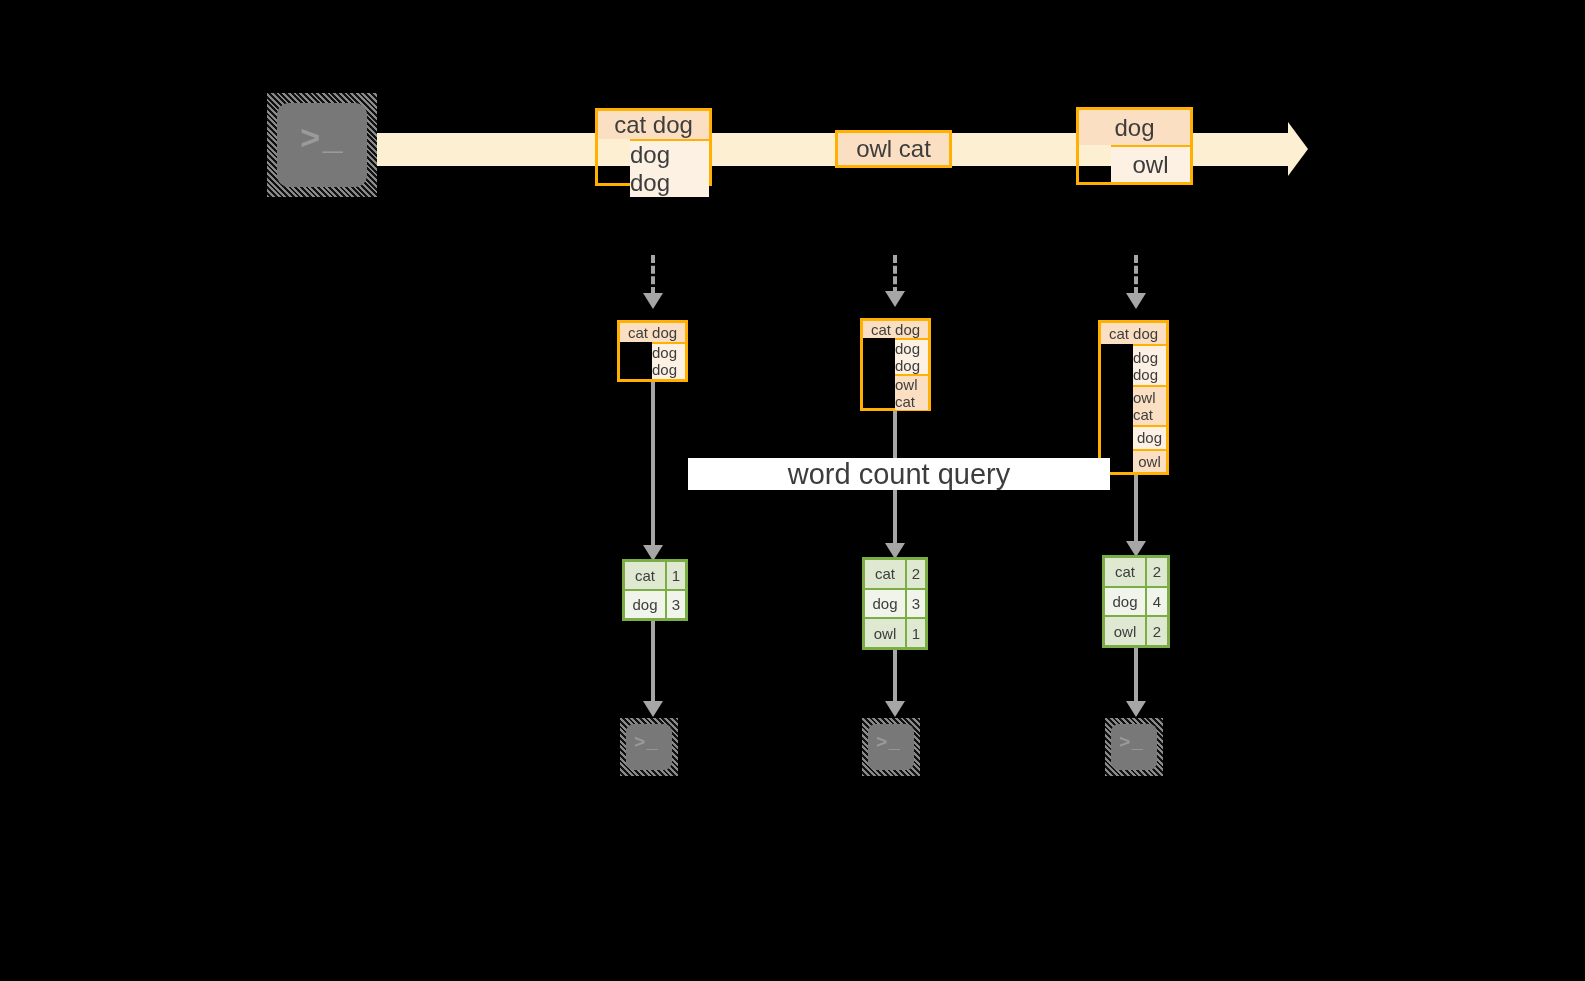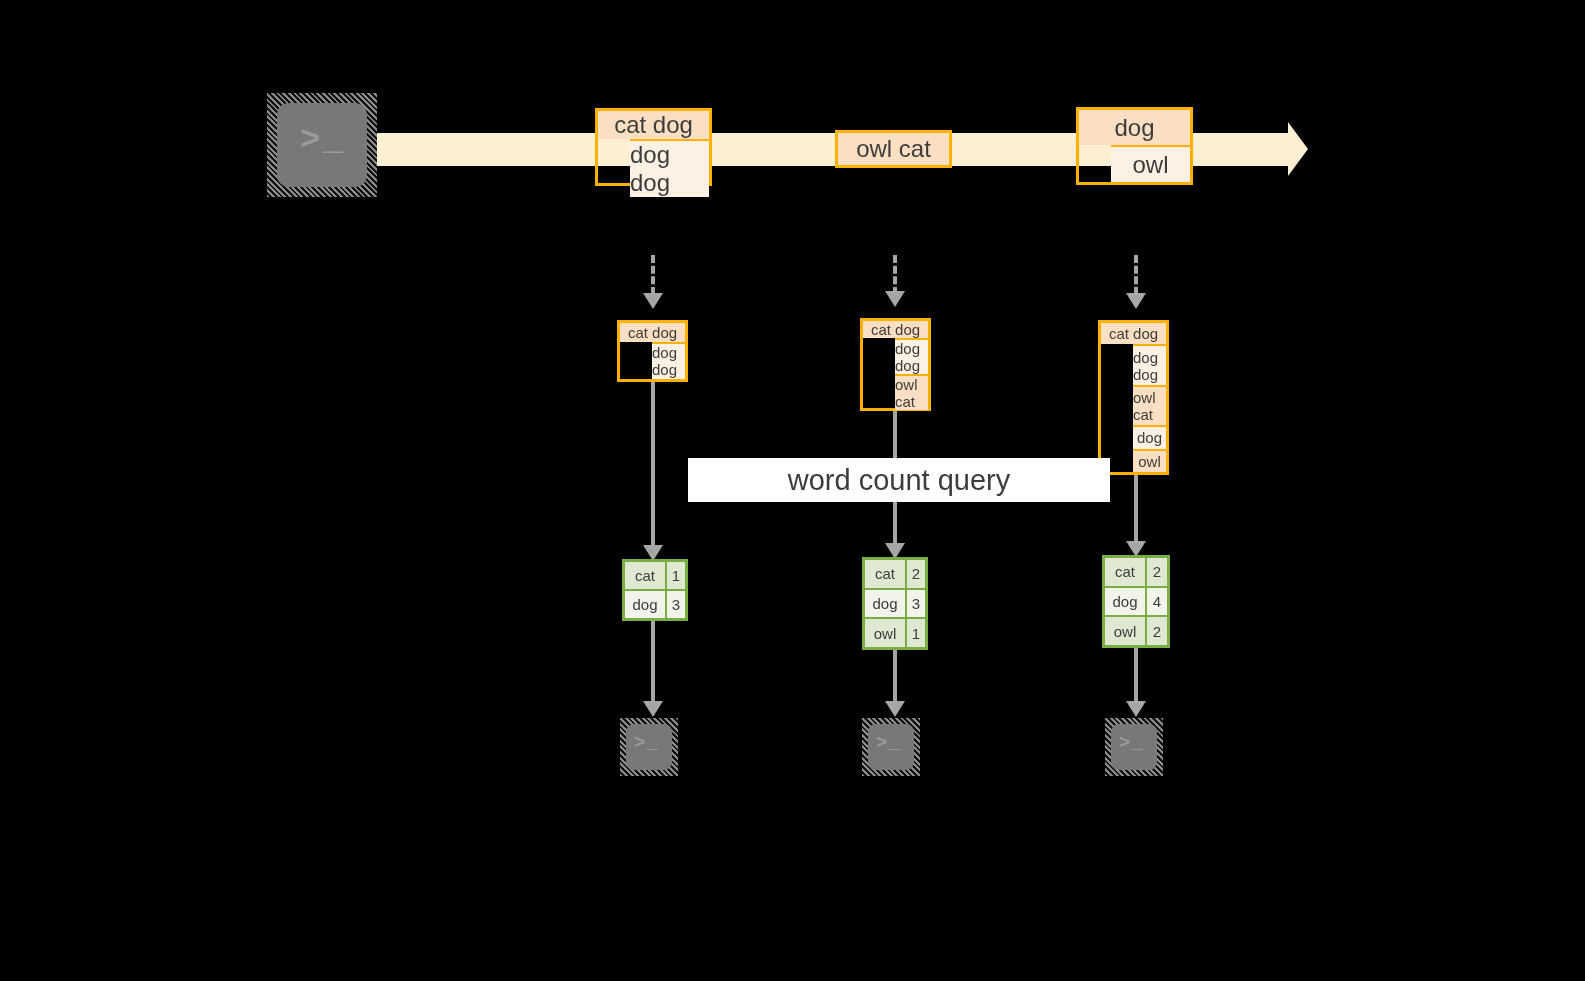--- a/index.html
+++ b/index.html
@@ -188,17 +188,17 @@
 
   <div class="gline" style="left:1134px;top:648px;height:55px;"></div>
   <div class="ghead" style="left:1126px;top:701px;"></div>
 
   <div class="term" style="left:1105px;top:718px;width:58px;height:58px;">
     <div class="hatch"></div>
     <div class="body" style="left:6px;top:6px;right:6px;bottom:6px;border-radius:8px;"></div>
     <div class="glyph" style="left:14px;top:16px;font-size:19px;letter-spacing:1px;">&gt;_</div>
   </div>
 
-  <div class="banner" style="left:688px;top:458px;width:422px;height:44px;">
+  <div class="banner" style="left:688px;top:458px;width:422px;height:32px;">
     <span style="font-size:29px;">word count query</span>
   </div>
 
 </div>
 
 </body></html>

